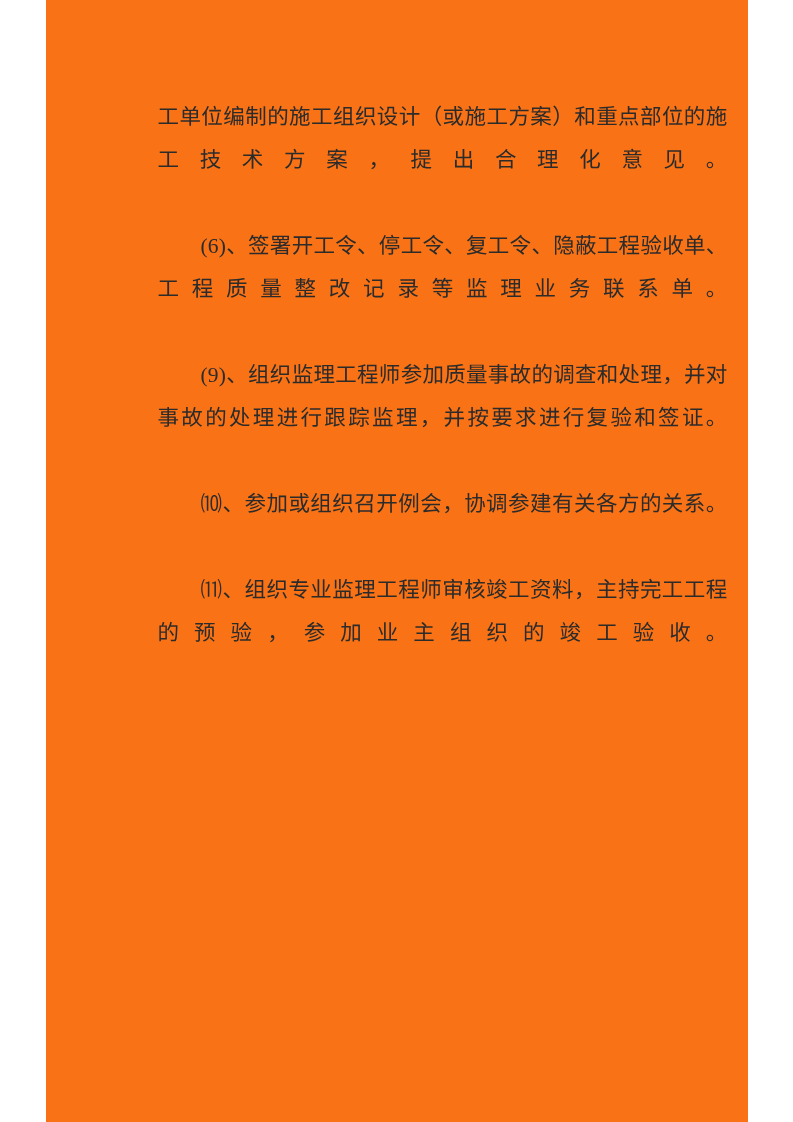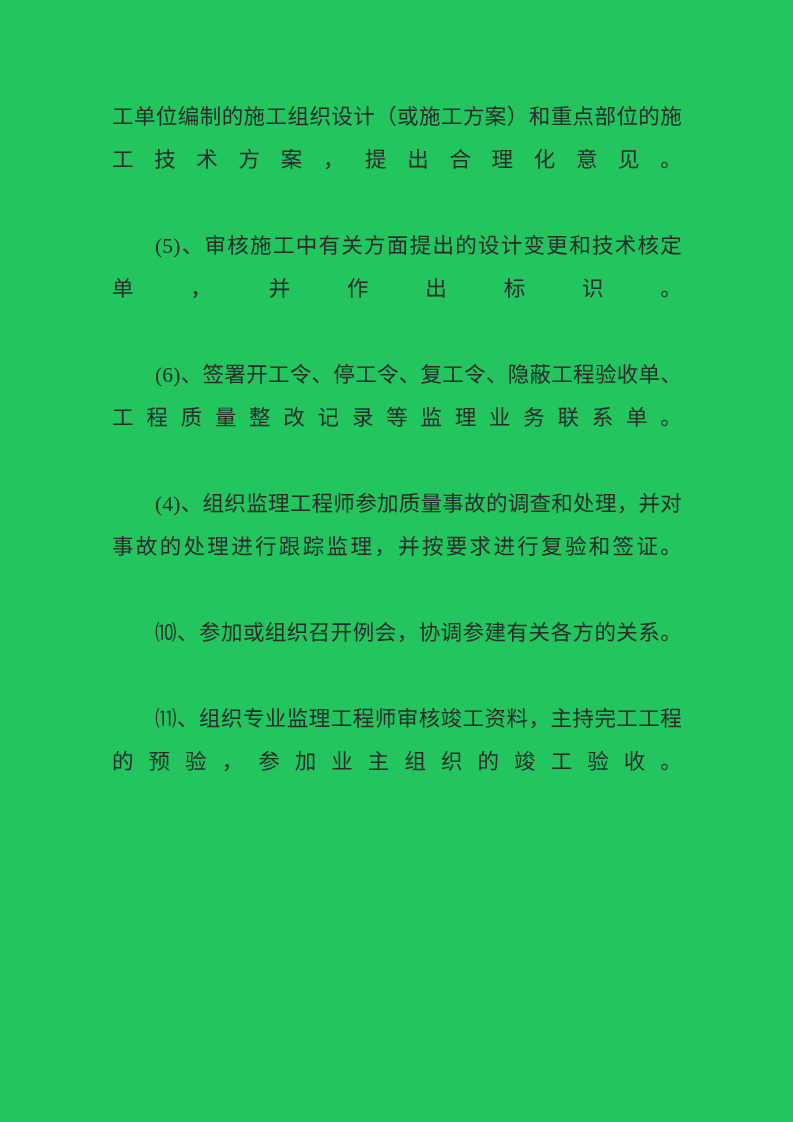--- a/index.html
+++ b/index.html
@@ -4,24 +4,24 @@
 <title>监理工作职责文档</title>
 <style>
   html, body {
     margin: 0;
     padding: 0;
     background: #ffffff;
   }
 
   .page {
     position: relative;
-    width: 793px;
+    width: 702px;
     height: 1122px;
     margin: 0 auto;
-    background: #22c55e;
+    background: #f97316;
     box-sizing: border-box;
     overflow: hidden;
   }
 
   .text-column {
     position: absolute;
     left: 112px;
     top: 96px;
     width: 570px;
   }
@@ -56,26 +56,25 @@
 </style>
 </head>
 <body>
 
 <div class="page">
   <div class="text-column">
 
     <p class="para no-indent">工单位编制的施工组织设计（或施工方案）和重点部位的施工技术方案，提出合理化意见。</p>
 
 
-    <p class="para">(5)、审核施工中有关方面提出的设计变更和技术核定单，并作出标识。</p>
 
     <p class="para">(6)、签署开工令、停工令、复工令、隐蔽工程验收单、工程质量整改记录等监理业务联系单。</p>
 
 
 
-    <p class="para">(4)、组织监理工程师参加质量事故的调查和处理，并对事故的处理进行跟踪监理，并按要求进行复验和签证。</p>
+    <p class="para">(9)、组织监理工程师参加质量事故的调查和处理，并对事故的处理进行跟踪监理，并按要求进行复验和签证。</p>
 
     <p class="para">⑽、参加或组织召开例会，协调参建有关各方的关系。</p>
 
     <p class="para">⑾、组织专业监理工程师审核竣工资料，主持完工工程的预验，参加业主组织的竣工验收。</p>
 
   </div>
 </div>
 
 </body></html>

